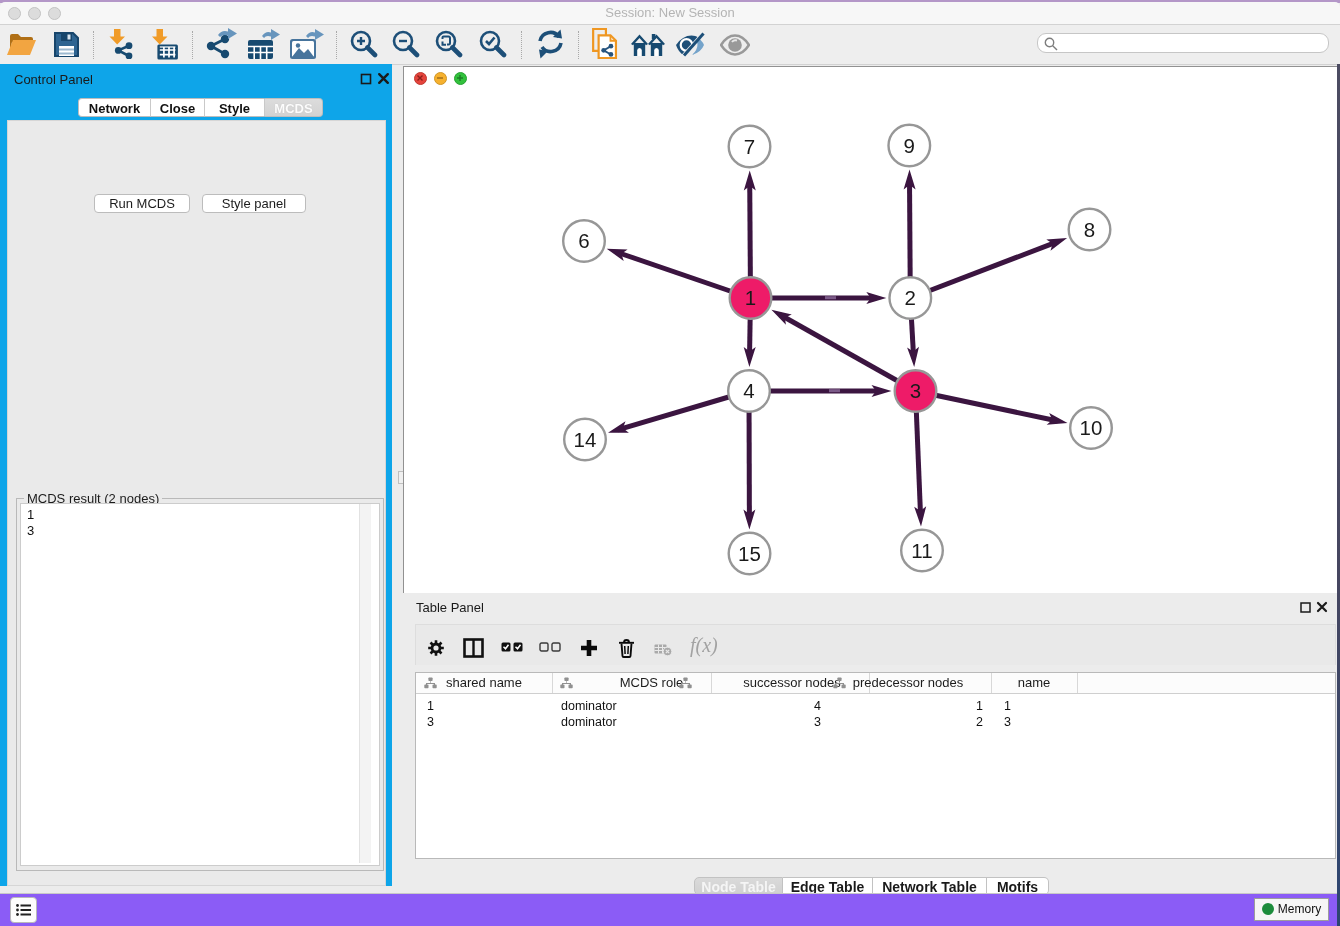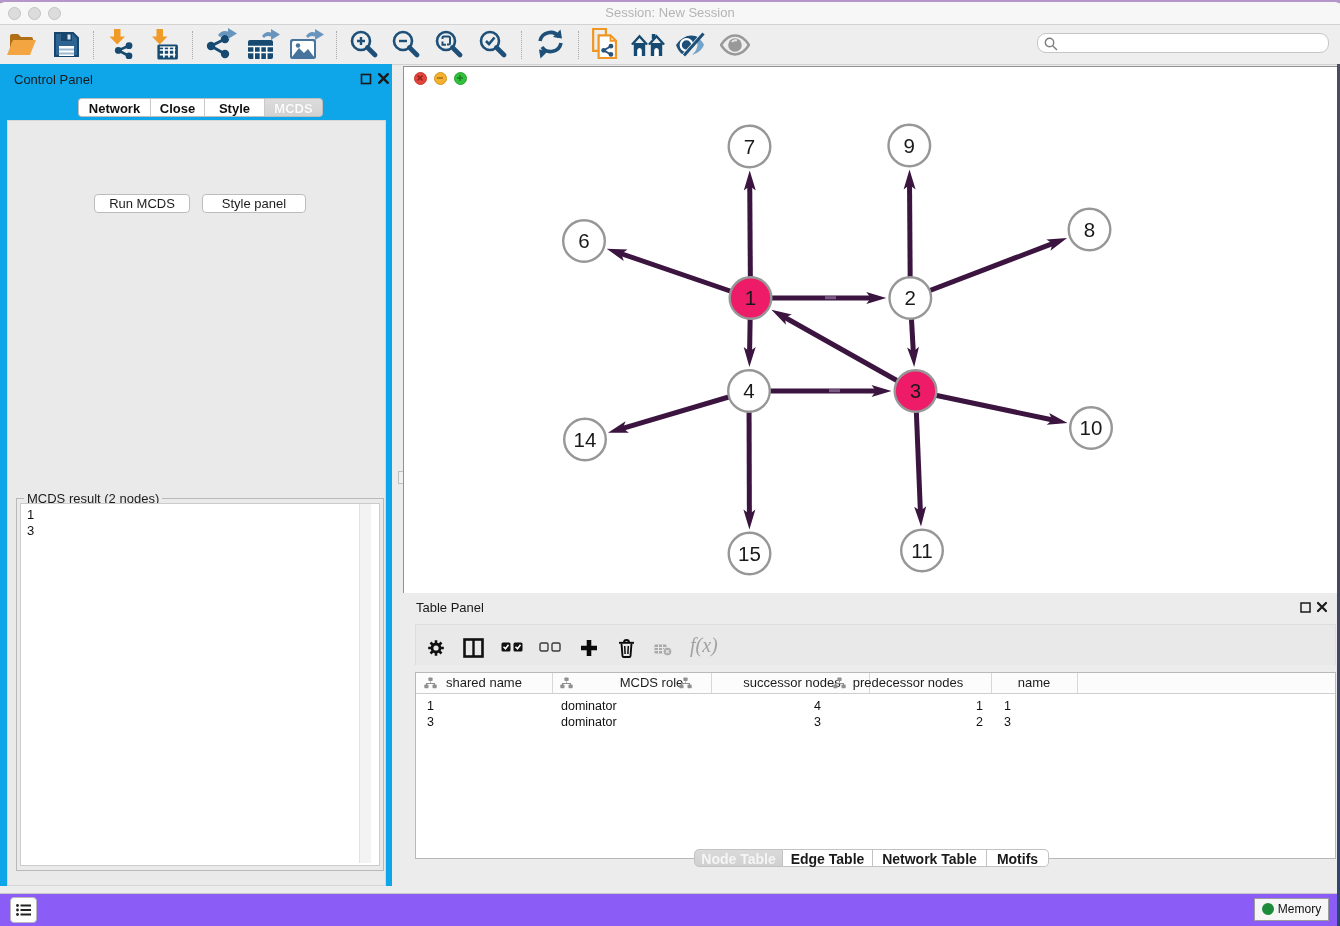--- a/index.html
+++ b/index.html
@@ -45,21 +45,21 @@
 
 #tpanel{left:403px;top:593px;width:937px;height:300px;background:#ececec;}
 #tptitle{left:13px;top:7px;font-size:13px;color:#1a1a1a;}
 #tptools{left:12px;top:31px;width:919px;height:40px;background:#e9e9e9;border:1px solid #dddddd;border-bottom:none;}
 #tbltable{left:12px;top:79px;width:919px;height:185px;background:#fff;border:1px solid #b9b9b9;}
 #thead{left:0;top:0;height:20px;background:#fcfcfc;border-bottom:1px solid #cfcfcf;font-size:13px;color:#1c1c1c;}
 .th{position:absolute;top:0;height:20px;line-height:20px;text-align:center;border-right:1px solid #d8d8d8;}
 .treeico{position:absolute;top:4px;left:6px;}
 .trow{position:absolute;left:0;width:100%;height:16px;font-size:12.5px;color:#111;line-height:16px;}
 .td{position:absolute;top:0;height:16px;}
-#bottabs{left:0;top:256px;width:937px;text-align:center;}
+#bottabs{left:0;top:284px;width:937px;text-align:center;}
 .btab{display:inline-block;height:18px;line-height:18px;background:#fff;border:1px solid #c2c2c2;border-left:none;
  font-size:14px;font-weight:bold;color:#1a1a1a;vertical-align:top;box-sizing:border-box;text-align:center;}
 .btab:nth-child(1){width:89px;}.btab:nth-child(2){width:90px;}.btab:nth-child(3){width:114px;}.btab:nth-child(4){width:62px;}
 .btab.first{border-radius:5px 0 0 5px;border-left:1px solid #c2c2c2;}
 .btab.last{border-radius:0 5px 5px 0;}
 .btab.sel{background:linear-gradient(#dadada,#d0d0d0);color:#f5f5f5;}
 
 #statusbar{left:0;top:893px;width:1340px;height:33px;background:#8b5cf6;border-top:1px solid #c8c8c8;}
 #listbtn{left:10px;top:3px;width:25px;height:24px;background:#fdfdfd;border:1px solid #b9b9b9;border-radius:4px;}
 #membtn{left:1254px;top:4px;width:73px;height:21px;background:#f6f6f6;border:1px solid #9d9d9d;

